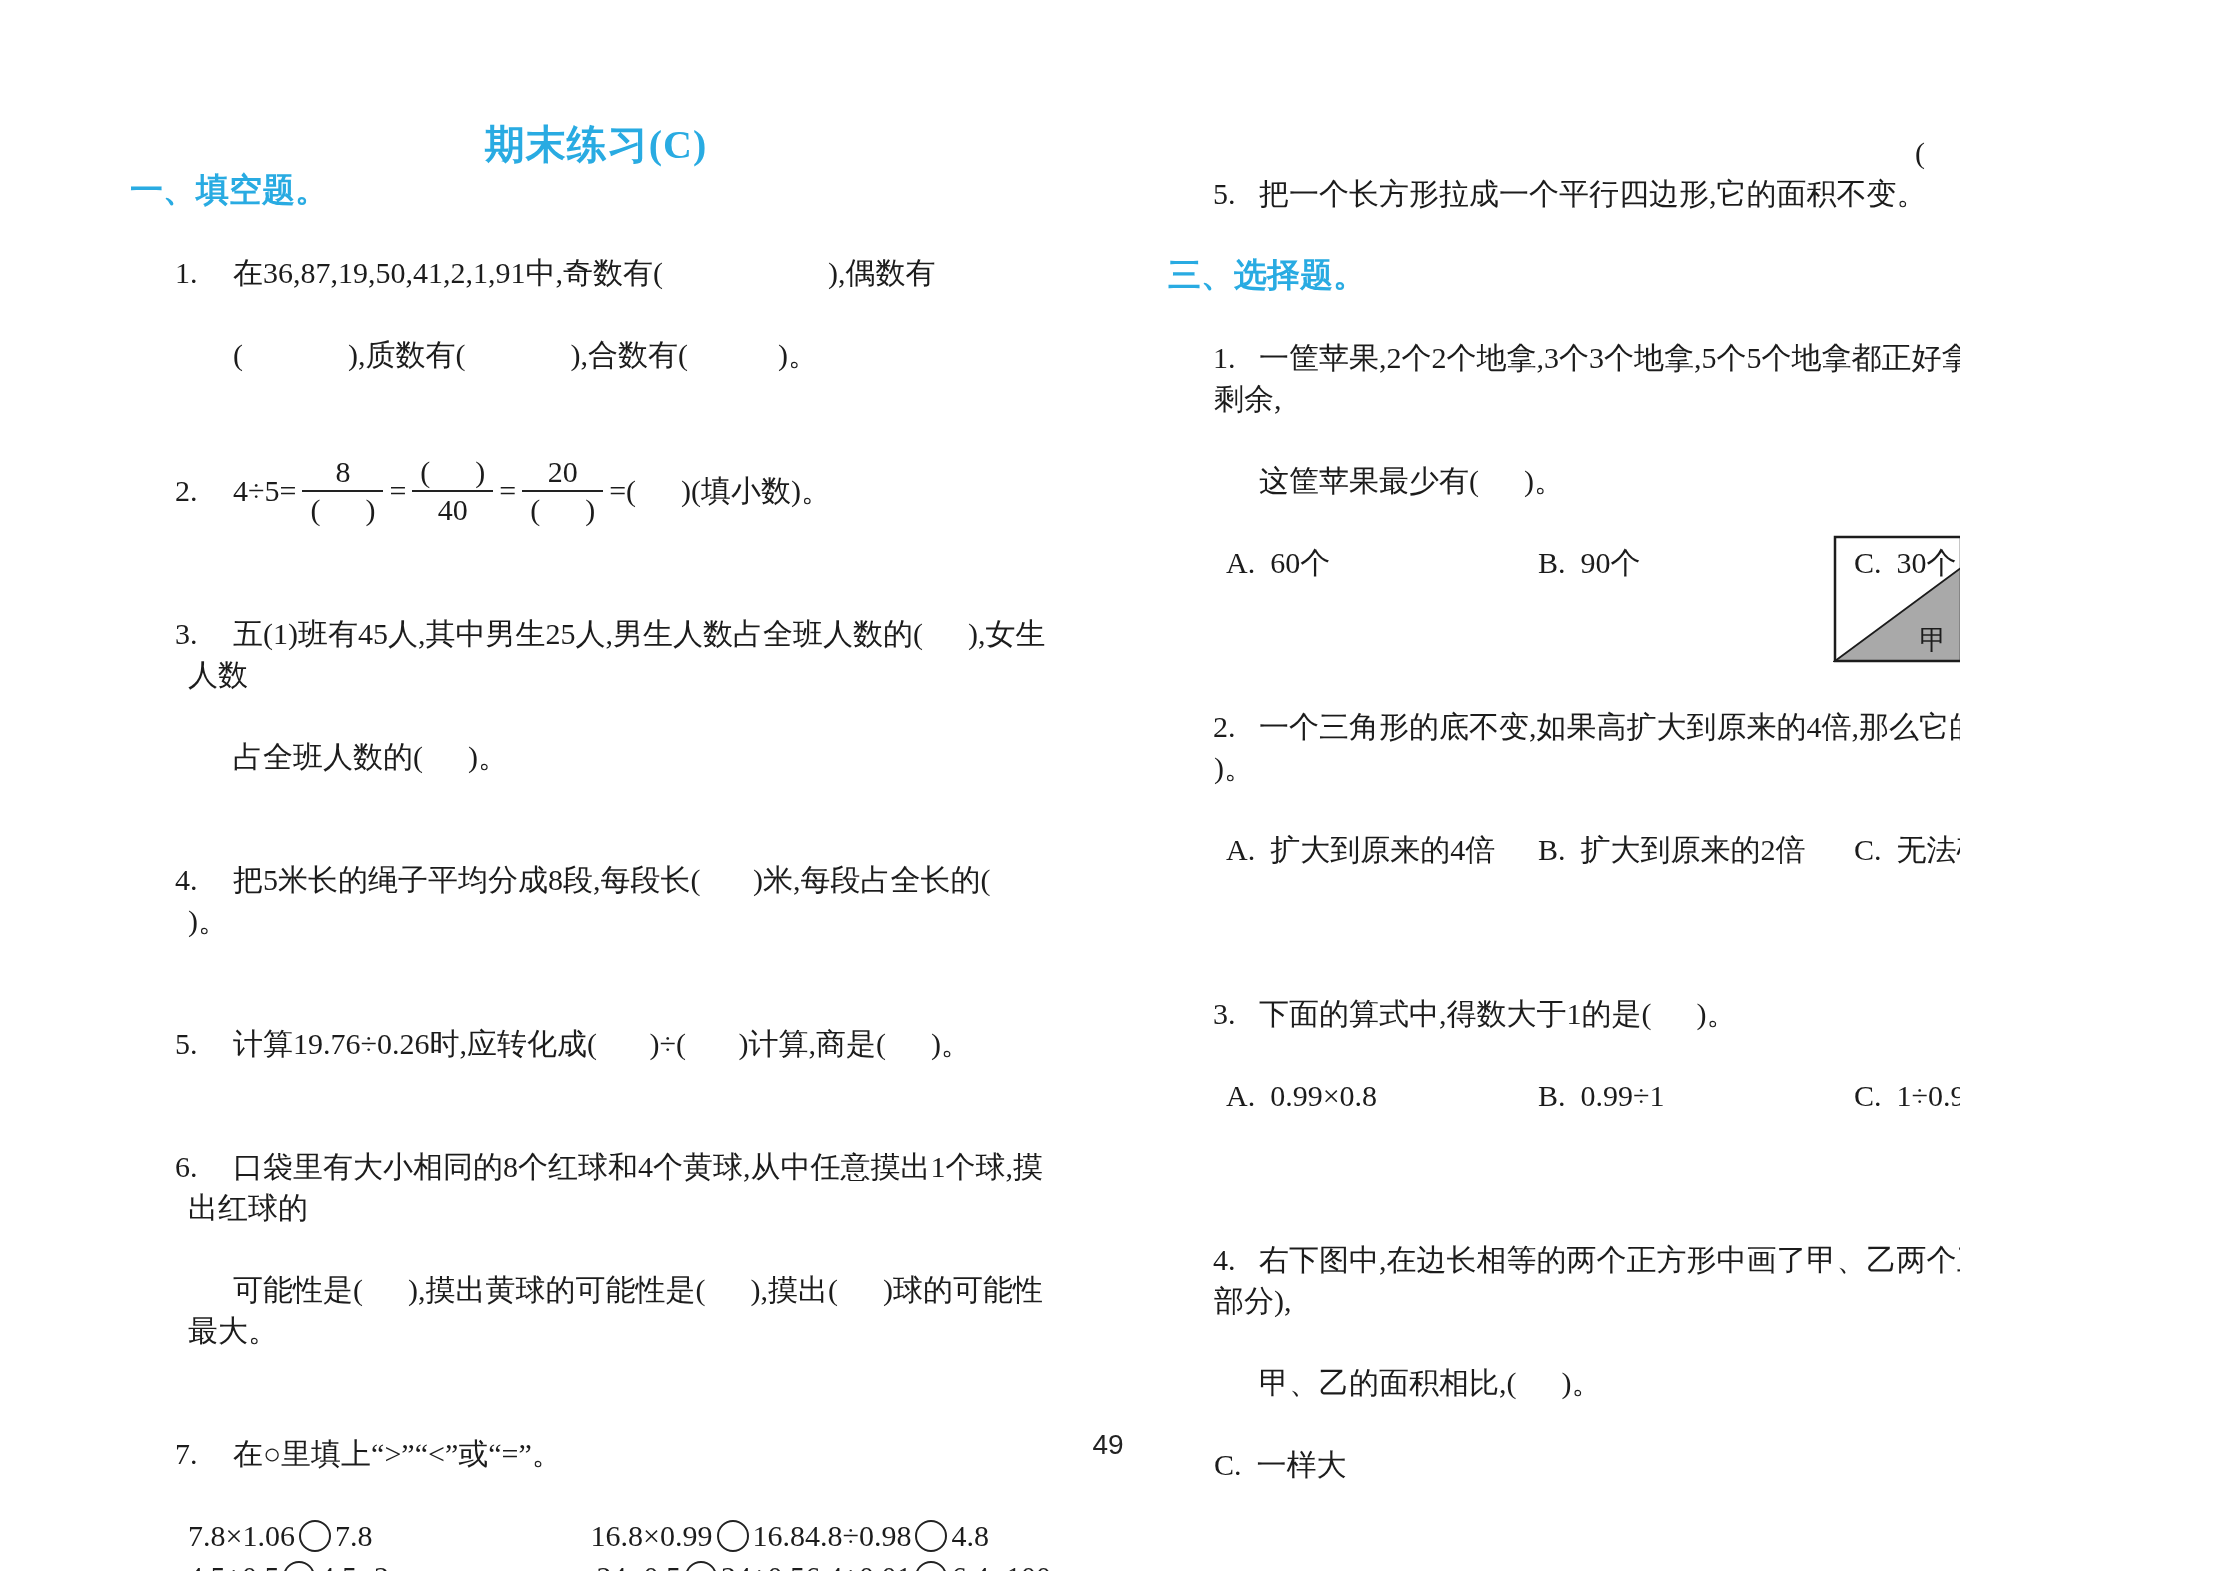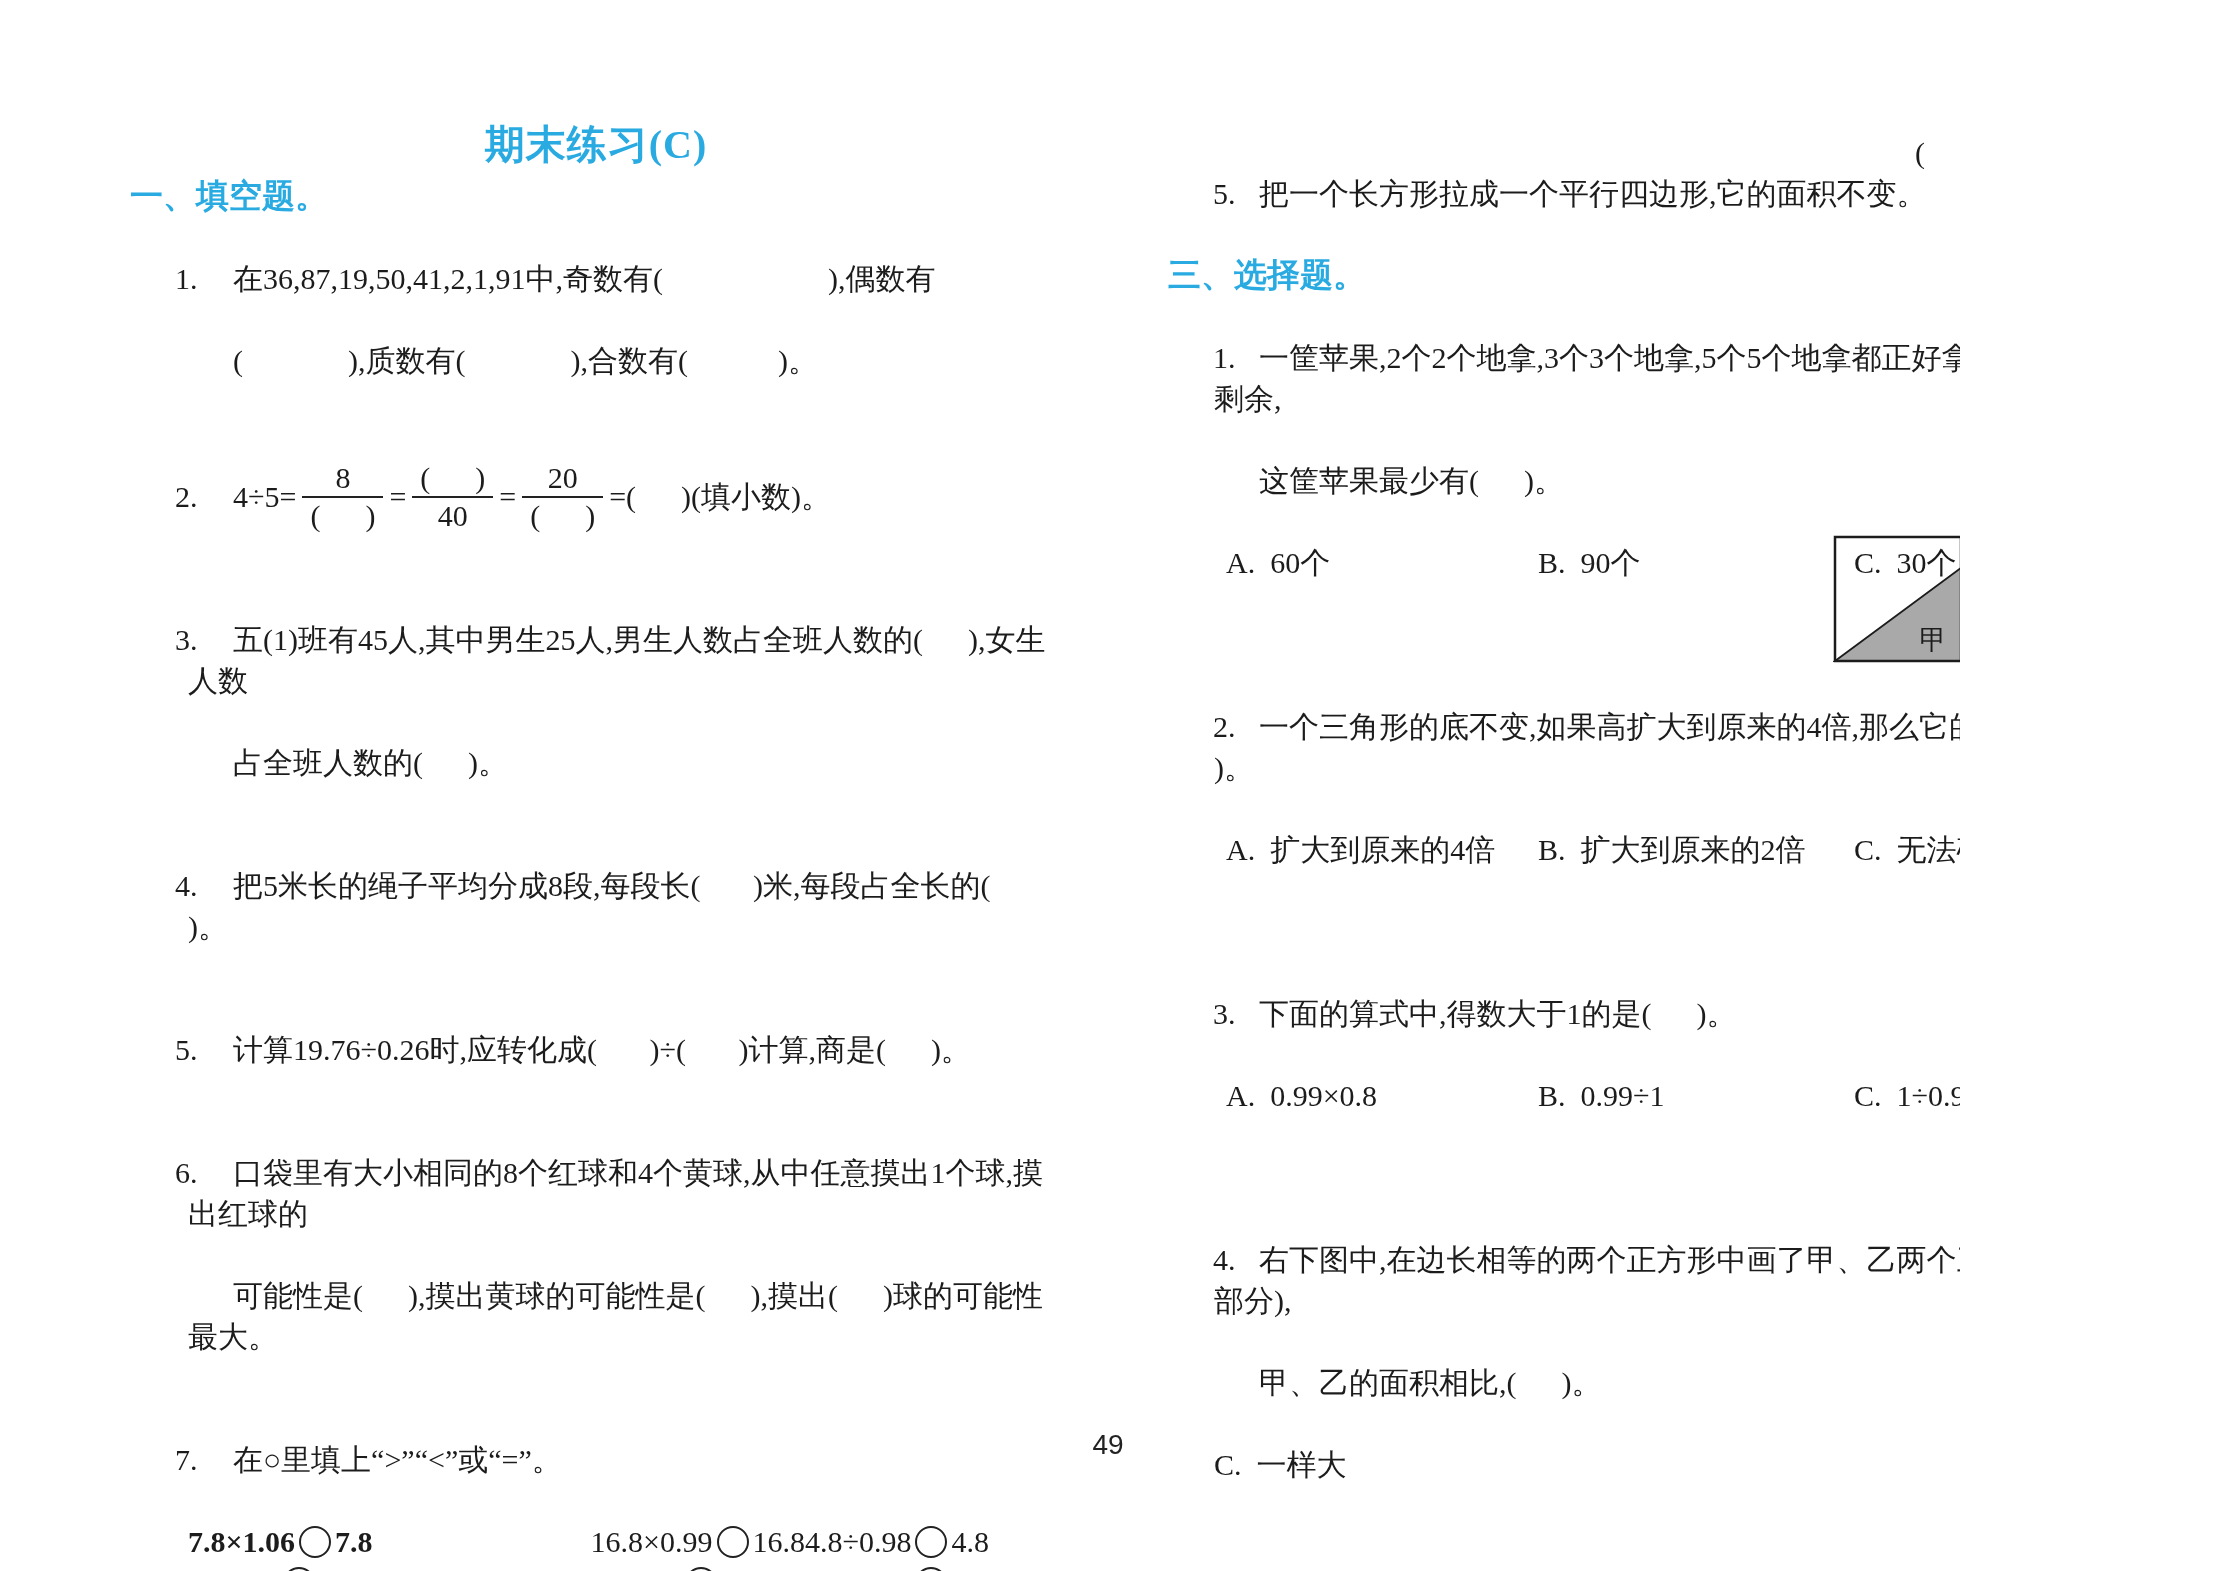--- a/index.html
+++ b/index.html
@@ -17,41 +17,41 @@
   .qnum{display:inline-block;width:58px;margin-left:-58px;white-space:pre;}
   #col-right .qnum{width:46px;margin-left:-46px;}
   .ans{position:absolute;right:15px;top:0;white-space:pre;}
   .ans-r{right:140px;}
   .circ{display:inline-block;width:28px;height:28px;border:2px solid #222;border-radius:50%;
         vertical-align:-6px;margin:0 4px;}
   .frac{display:inline-block;vertical-align:middle;text-align:center;margin:0 6px;transform:translateY(-3px);}
   .frac .fn{display:block;border-bottom:2.5px solid #222;line-height:36px;padding:0 8px;white-space:pre;}
   .frac .fd{display:block;line-height:36px;padding:0 8px;white-space:pre;}
   .cmp{display:flex;padding-left:58px;}
-  .cmp .c1{display:inline-block;width:287px;font-weight:bold;}
+  .cmp .c1{display:inline-block;width:287px;}
   .cmp .c2{display:inline-block;width:330px;text-align:right;}
   .cmp .c3{display:inline-block;}
   .opts{display:flex;}
   .opts .oa{display:inline-block;width:312px;margin-left:12px;}
   .opts .ob{display:inline-block;width:316px;}
   .fig-squares{position:absolute;left:665px;top:441px;}
   .pagenum{position:absolute;left:1088px;top:1429px;width:40px;text-align:center;
            font-size:28px;font-family:"Liberation Sans","DejaVu Sans",sans-serif;color:#222;}
   svg text{font-family:"Liberation Serif","DejaVu Serif",serif;fill:#1c1c1c;}
 </style>
 </head>
 <body>
 
 <div class="sheet">
 
   <div id="col-left" class="col">
 
     <div class="title">期末练习(C)</div>
 
-    <div class="heading" style="margin-top:6px">一、填空题。</div>
+    <div class="heading" style="">一、填空题。</div>
 
     <div class="item t">
       <span class="qnum">1.</span><span>在36,87,19,50,41,2,1,91中,奇数有(                      ),偶数有</span><br>
       <span>(              ),质数有(              ),合数有(            )。</span>
     </div>
 
     <div class="item t">
       <span class="qnum">2.</span><span>4÷5=</span><span class="frac"><span class="fn">8</span><span class="fd">(      )</span></span><span>=</span><span class="frac"><span class="fn">(      )</span><span class="fd">40</span></span><span>=</span><span class="frac"><span class="fn">20</span><span class="fd">(      )</span></span><span>=(      )(填小数)。</span>
     </div>
 

